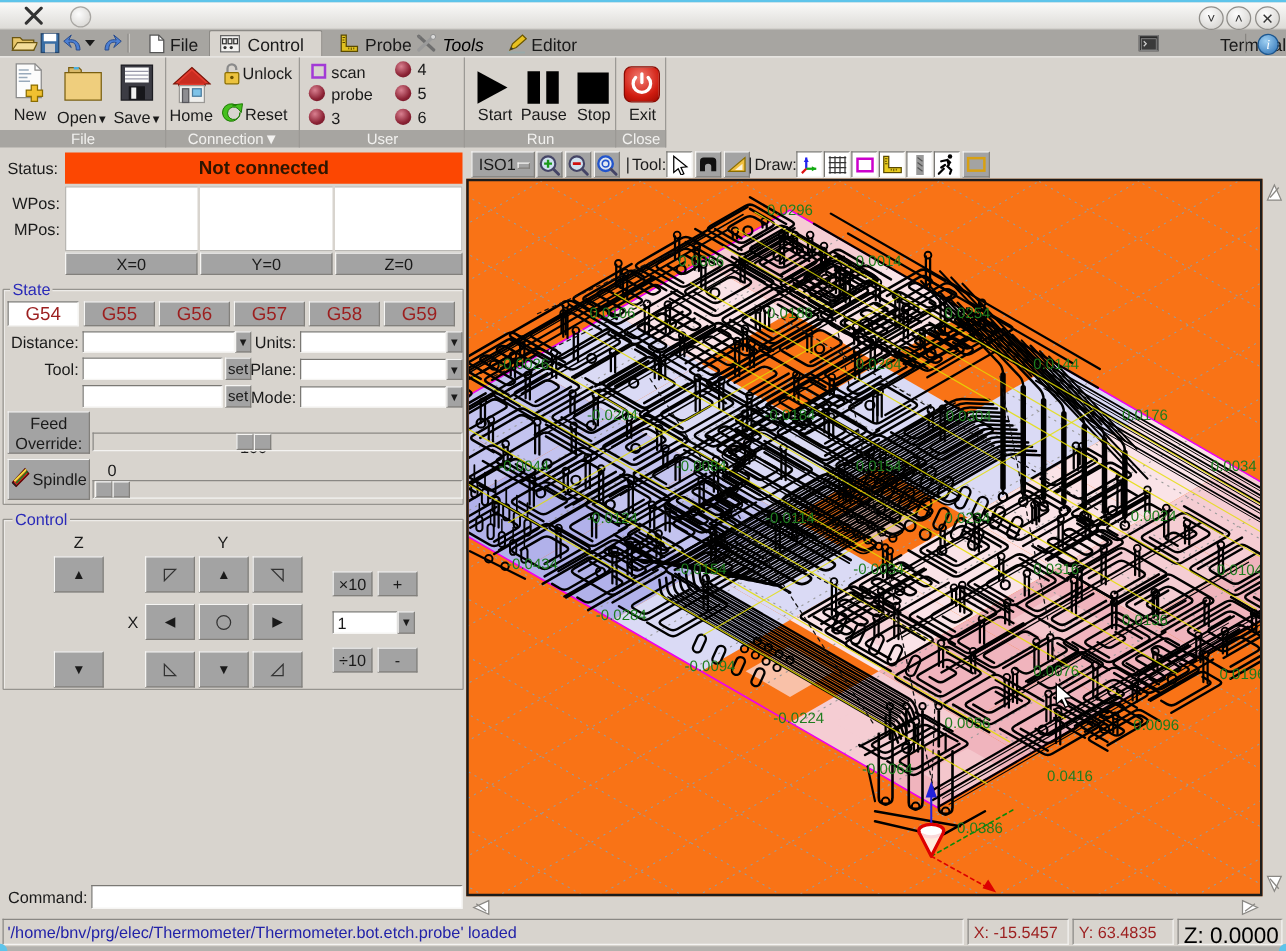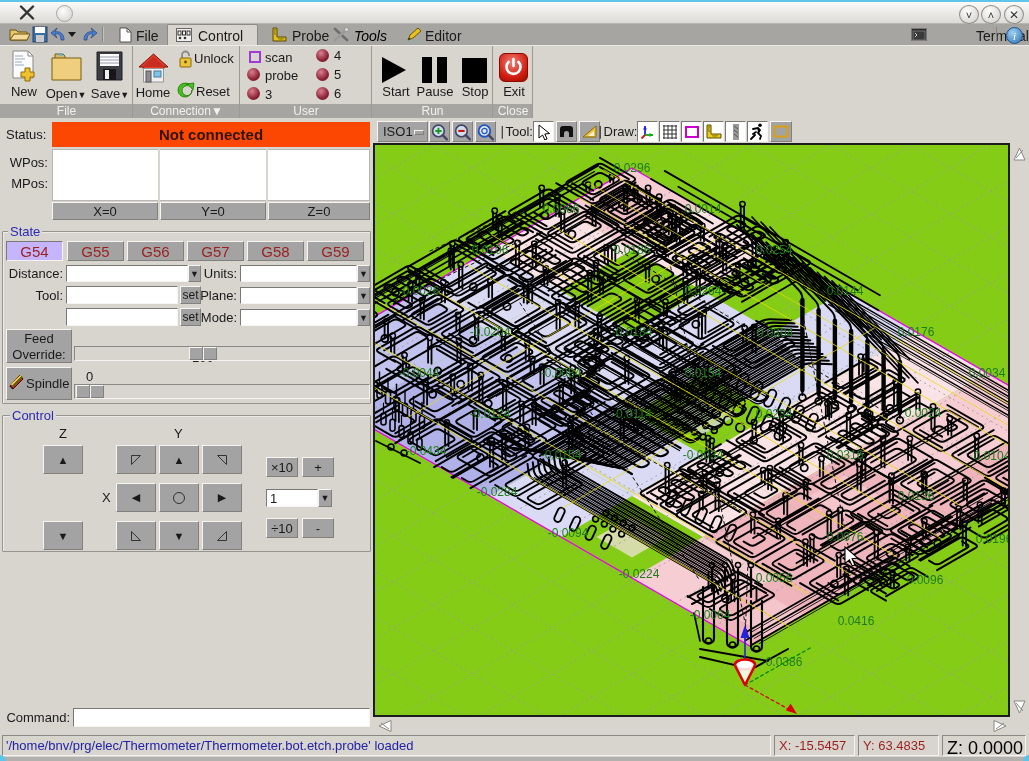--- a/index.html
+++ b/index.html
@@ -195,21 +195,21 @@
 <div class="abs" style="left:158px;top:149px;width:2px;height:52px;background:#d8d4ce;"></div>
 <div class="abs" style="left:266px;top:149px;width:2px;height:52px;background:#d8d4ce;"></div>
 <div class="abs" style="left:0;top:155px;width:48px;text-align:right;font-size:13px;">WPos:</div>
 <div class="abs" style="left:0;top:176px;width:48px;text-align:right;font-size:13px;">MPos:</div>
 <div class="abs raised ctr" style="left:52px;top:202px;width:106px;height:18px;font-size:13px;">X=0</div>
 <div class="abs raised ctr" style="left:160px;top:202px;width:106px;height:18px;font-size:13px;">Y=0</div>
 <div class="abs raised ctr" style="left:268px;top:202px;width:102px;height:18px;font-size:13px;">Z=0</div>
 
 <div class="abs" style="left:2px;top:231px;width:369px;height:173px;border:1px solid #96948f;border-radius:1px;box-shadow:inset 1px 1px 0 #edebe8;"></div>
 <div class="abs" style="left:8px;top:224px;background:#d8d4ce;padding:0 2px;color:#2a2ab8;font-size:13px;">State</div>
-<div class="abs ctr" style="left:6px;top:241px;width:57px;height:20px;background:#c4b5fd;border-top:1px solid #7a7874;border-left:1px solid #7a7874;border-bottom:1px solid #f4f3f1;border-right:1px solid #f4f3f1;">
+<div class="abs ctr" style="left:6px;top:241px;width:57px;height:20px;background:#ffffff;border-top:1px solid #7a7874;border-left:1px solid #7a7874;border-bottom:1px solid #f4f3f1;border-right:1px solid #f4f3f1;">
     <span class="gbtn">G54</span>
   </div>
 <div class="abs raised ctr" style="left:67px;top:241px;width:57px;height:20px;">
     <span class="gbtn">G55</span>
   </div>
 <div class="abs raised ctr" style="left:127px;top:241px;width:57px;height:20px;">
     <span class="gbtn">G56</span>
   </div>
 <div class="abs raised ctr" style="left:187px;top:241px;width:57px;height:20px;">
     <span class="gbtn">G57</span>
@@ -390,21 +390,21 @@
     <svg width="15" height="17" viewBox="0 0 15 17">
       <circle cx="10" cy="2.2" r="1.8" fill="#000"></circle>
       <path d="M3 6 L8 5 L10 7 L8 10 L11 13 L10 16 M8 5 L9 9 M3 11 L6 9 M1 16 L5 12" stroke="#000" stroke-width="1.8" fill="none" stroke-linecap="round"></path>
     </svg>
   </div>
 <div class="abs raised ctr" style="left:770px;top:121px;width:22px;height:21px;">
     <svg width="16" height="13" viewBox="0 0 16 13">
       <rect x="1.5" y="1.5" width="13" height="10" fill="none" stroke="#d8a012" stroke-width="2"></rect>
     </svg>
   </div>
-<div class="abs" style="left:373px;top:143px;width:637px;height:574px;border:2px solid #1c1c1c;background:#84cc16;overflow:hidden;text-align:right;">
+<div class="abs" style="left:373px;top:143px;width:637px;height:574px;border:2px solid #1c1c1c;background:#f97316;overflow:hidden;text-align:right;">
 <svg width="633" height="570" viewBox="0 0 633 570" style="position:absolute;left:0;top:0;">
 <path d="M257 23 L328 64 L257 105 L186 64 Z" fill="#f5cdd3" stroke="none"></path>
 <path d="M328 64 L399 105 L328 146 L257 105 Z" fill="#fae3e7" stroke="none"></path>
 <path d="M470 146 L541 187 L470 228 L399 187 Z" fill="#dadaf5" stroke="none"></path>
 <path d="M541 187 L612.1 228 L541 269 L470 228 Z" fill="#fae3e7" stroke="none"></path>
 <path d="M612.1 228 L683.1 269 L612.1 310 L541 269 Z" fill="#f5cdd3" stroke="none"></path>
 <path d="M683.1 269 L729.8 296 L658.8 337 L612.1 310 Z" fill="#f0b4bd" stroke="none"></path>
 <path d="M186 64 L257 105 L186 146 L115 105 Z" fill="#fae3e7" stroke="none"></path>
 <path d="M328 146 L399 187 L328 228 L257 187 Z" fill="#dadaf5" stroke="none"></path>
 <path d="M399 187 L470 228 L399 269 L328 228 Z" fill="#dadaf5" stroke="none"></path>

